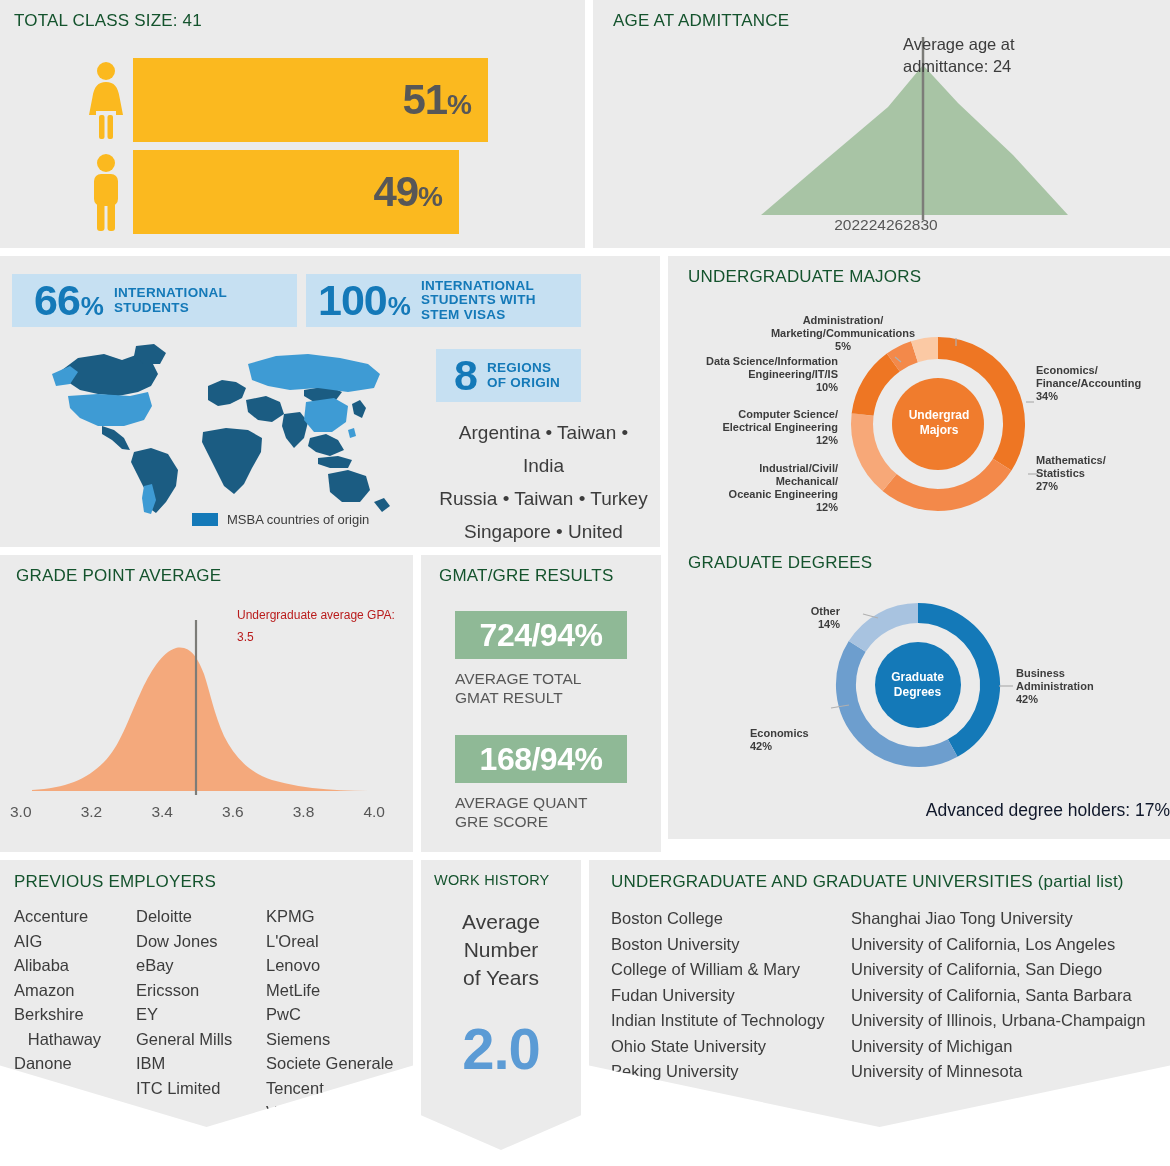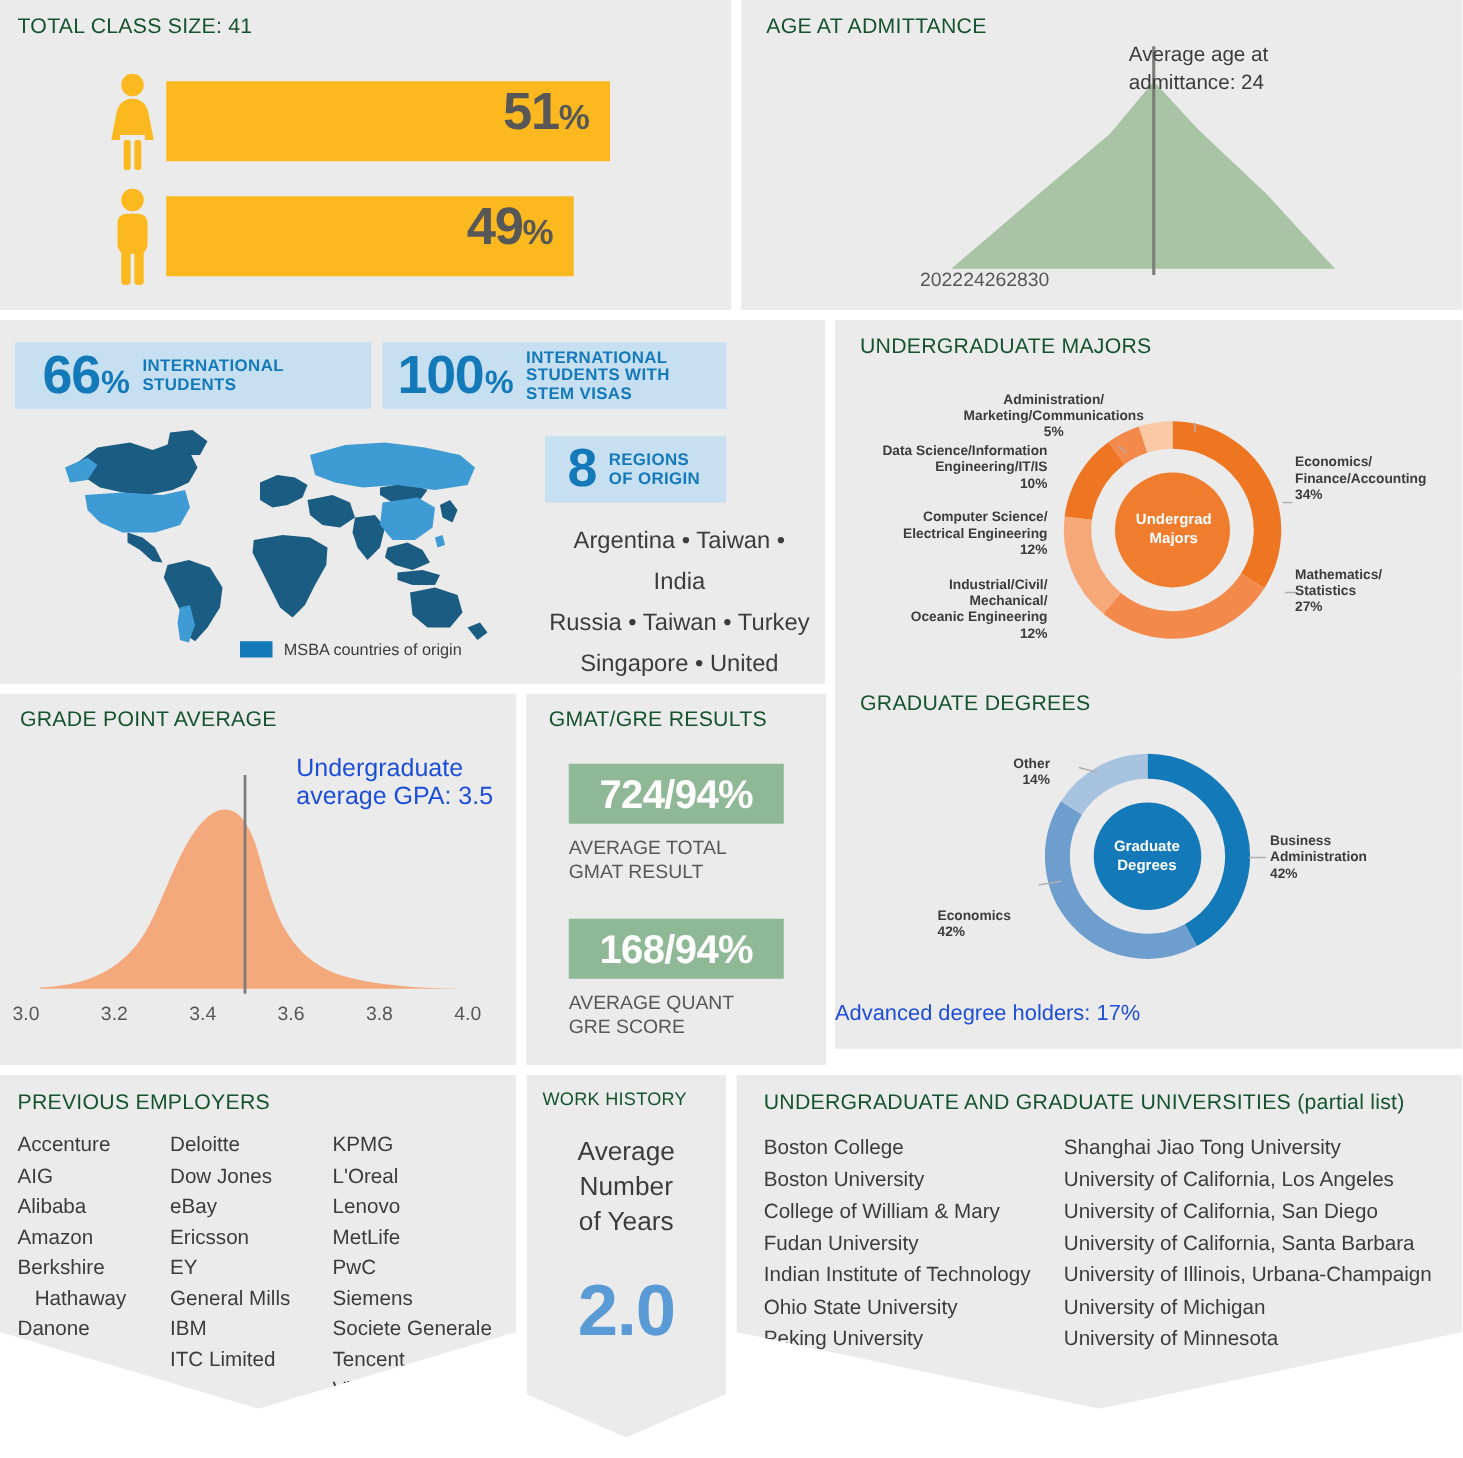--- a/index.html
+++ b/index.html
@@ -23,22 +23,22 @@
     font-weight: 400;
   }
 
   
   #p-class { left: 0; top: 0; width: 585px; height: 248px; }
   #p-class .panel-title { position: absolute; left: 14px; top: 11px; }
   .bar-row { position: absolute; display: flex; align-items: center; }
   .gender-icon { width: 44px; height: 78px; position: relative; }
   .bar {
     background: #fbb91f;
-    height: 64px;
-    display: flex; align-items: flex-start; justify-content: flex-end;
+    height: 84px;
+    display: flex; align-items: center; justify-content: flex-end;
     color: #575757; font-weight: bold;
   }
   .bar .big { font-size: 42px; letter-spacing: -1px; }
   .bar .pct { font-size: 28px; }
   .bar .inner { padding-right: 16px; display: flex; align-items: baseline; }
 
   
   #p-age { left: 593px; top: 0; width: 577px; height: 248px; }
   #p-age .panel-title { position: absolute; left: 20px; top: 11px; }
   .age-note { position: absolute; left: 310px; top: 33px; font-size: 16.5px; line-height: 22px; color: #3c3c3c; width: 170px;}
@@ -61,39 +61,39 @@
 
   
   #p-ugm { left: 668px; top: 256px; width: 502px; height: 291px; }
   #p-ugm .panel-title { position: absolute; left: 20px; top: 11px; }
   .donut-label { position: absolute; font-size: 11px; font-weight: bold; line-height: 13px; color: #3c3c3c; }
   .donut-center { position: absolute; color: #fff; font-weight: bold; font-size: 12px; line-height: 15px; text-align: center; }
 
   
   #p-gpa { left: 0; top: 555px; width: 413px; height: 297px; }
   #p-gpa .panel-title { position: absolute; left: 16px; top: 11px; }
-  .gpa-note { position: absolute; left: 237px; top: 49px; font-size: 20px; line-height: 22px; width: 160px; color: #1d4ed8;}
+  .gpa-note { position: absolute; left: 237px; top: 49px; font-size: 12px; line-height: 22px; width: 160px; color: #b91c1c;}
 
   
   #p-gmat { left: 421px; top: 555px; width: 240px; height: 297px; }
   #p-gmat .panel-title { position: absolute; left: 18px; top: 11px; }
   .score-chip {
     position: absolute;
     background: #8fb996;
     color: #ffffff;
     font-size: 32px; font-weight: bold;
     display: flex; align-items: center; justify-content: center;
     letter-spacing: -0.5px;
   }
   .score-cap { position: absolute; font-size: 15.5px; line-height: 19px; color: #575757; }
 
   
   #p-grad { left: 668px; top: 542px; width: 502px; height: 297px; }
   #p-grad .panel-title { position: absolute; left: 20px; top: 11px; }
-  .adv-note { position: absolute; width:100%; text-align: left; top: 258px; font-size: 17.5px; color: #1d4ed8; }
+  .adv-note { position: absolute; width:100%; text-align: right; top: 258px; font-size: 17.5px; color: #0f172a; }
 
   
   .chev {
     position: absolute;
     background: #ebebeb;
   }
   #p-emp { left: 0; top: 860px; width: 413px; height: 267px;
            clip-path: polygon(0 0, 100% 0, 100% 77%, 50% 100%, 0 77%); }
   #p-work { left: 421px; top: 860px; width: 160px; height: 290px;
             clip-path: polygon(0 0, 100% 0, 100% 88%, 50% 100%, 0 88%); }
@@ -167,21 +167,21 @@
   <div class="panel" id="p-age">
     <div class="panel-title">AGE AT ADMITTANCE</div>
 
     <svg width="400" height="195" style="position:absolute; left:130px; top:25px;">
       <path d="M 38 190 L 100 137 L 165 82 L 200 40 L 235 78 L 290 130 L 345 190 Z" fill="#a8c4a5"></path>
       <line x1="200" y1="12" x2="200" y2="196" stroke="#7c7c78" stroke-width="2.5"></line>
     </svg>
 
     <div class="age-note">Average age at admittance: 24</div>
 
-    <div class="axis-labels" style="left:143px; top:216px; width:300px; justify-content:flex-start;">
+    <div class="axis-labels" style="left:143px; top:216px; width:300px; justify-content:center;">
       <span>20</span>
       <span>22</span>
       <span>24</span>
       <span>26</span>
       <span>28</span>
       <span>30</span>
     </div>
   </div>
 
   <div class="panel" id="p-intl">

